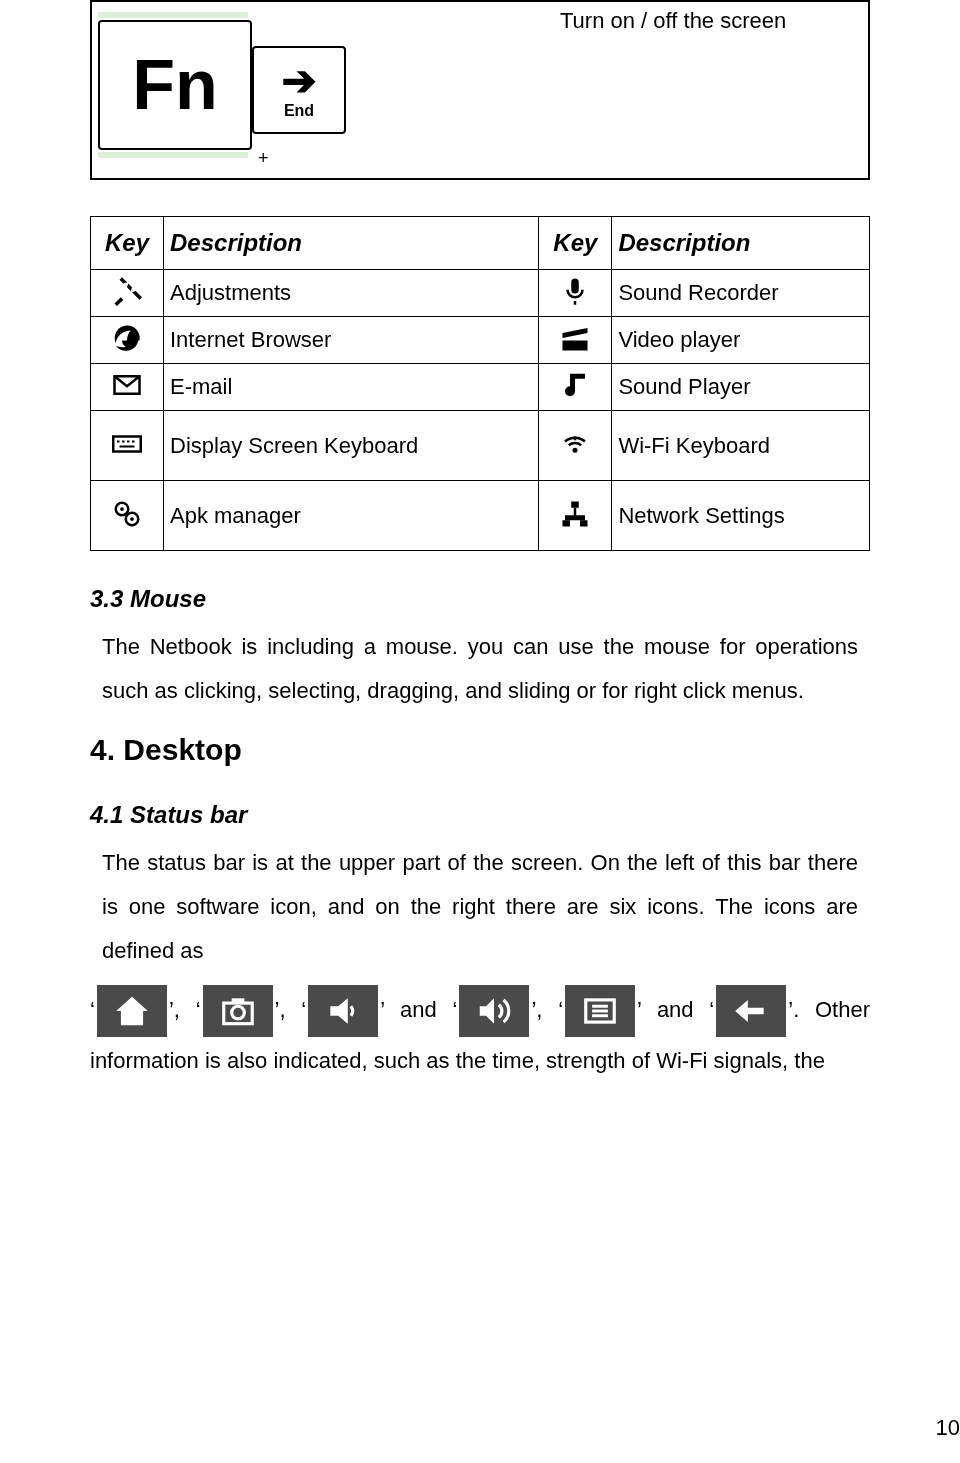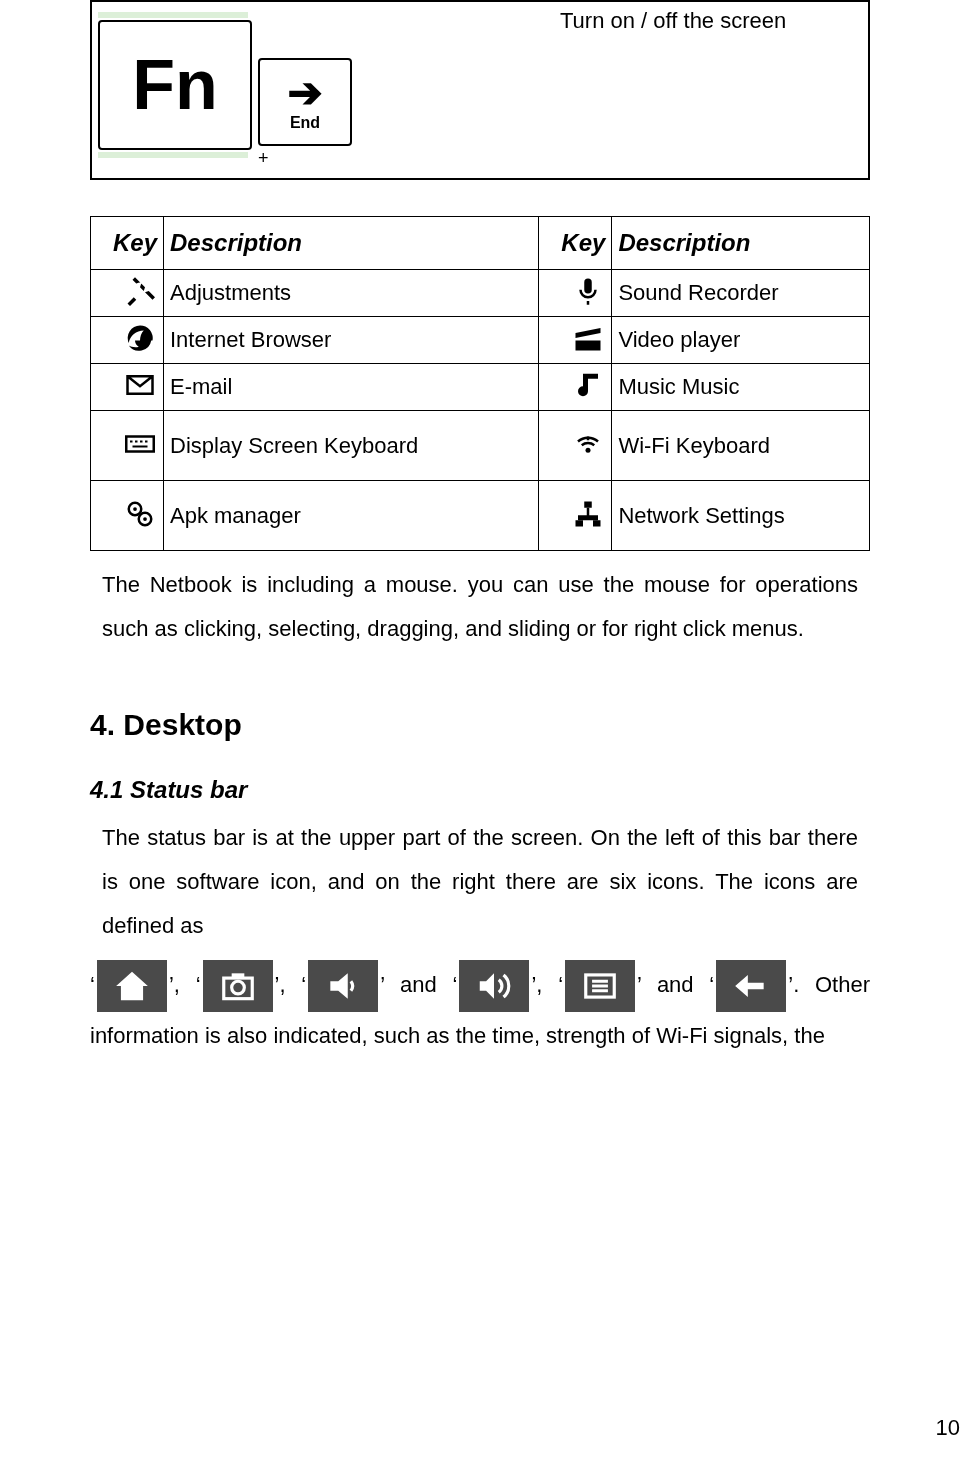--- a/index.html
+++ b/index.html
@@ -1,34 +1,34 @@
 <!DOCTYPE html>
 <html><head>
 <meta charset="utf-8">
 <style>
   html,body{margin:0;padding:0;background:#fff;font-family:Arial,Helvetica,sans-serif;color:#000}
   .page{width:960px;min-height:1463px;margin:0 auto;position:relative;padding:0 90px 0 90px;box-sizing:border-box}
   .topbox{border:2px solid #000;height:176px;display:flex;align-items:flex-start;position:relative;margin-top:0}
-  .topbox .keys{display:flex;align-items:center;padding:10px 0 0 6px;gap:6px}
+  .topbox .keys{display:flex;align-items:flex-start;padding:10px 0 0 6px;}
   .keycap{background:#fff;border:2px solid #000;border-radius:4px;display:flex;align-items:center;justify-content:center;font-weight:bold}
   .fnkey{width:150px;height:126px;font-size:70px}
   .arrowkey{width:90px;height:84px;flex-direction:column;font-size:16px}
   .arrowkey .arrow{font-size:42px;font-weight:bold;line-height:1}
   .underline{height:6px;background:#DCEFD8;width:150px;margin-top:2px}
   .plus{position:absolute;left:166px;top:146px;font-size:18px}
   .toptext{position:absolute;left:468px;top:6px;font-size:22px}
   .tbl{border-collapse:collapse;width:100%;margin-top:36px}
   .tbl td{border:1px solid #000;vertical-align:middle;padding:4px 6px;font-size:22px}
   .tbl .hdr td{font-style:italic;font-weight:bold;font-size:24px;height:44px}
-  .tbl .kcol{width:60px;text-align:right}
+  .tbl .kcol{width:60px;text-align:center}
   .tbl .dcol{}
   .ico{width:34px;height:34px;display:inline-flex;align-items:center;justify-content:center}
   .ico svg{width:30px;height:30px}
   h2.sec{font-size:24px;font-style:italic;font-weight:bold;margin:34px 0 10px 0}
-  h1.chap{font-size:30px;font-weight:bold;margin:57px 0 10px 0}
+  h1.chap{font-size:30px;font-weight:bold;margin:20px 0 10px 0}
   p.body{font-size:22px;line-height:2.0;margin:12px;text-align:justify}
   .iconline{margin-top:8px;font-size:22px;line-height:2.2;text-align:justify}
   .sicon{display:inline-flex;width:70px;height:52px;background:#4A4A4A;vertical-align:middle;align-items:center;justify-content:center;margin:0 2px}
   .sicon svg{width:38px;height:38px}
   .pgnum{position:absolute;bottom:22px;left:0;width:100%;text-align:right;font-size:22px}
 </style>
 </head>
 <body>
 
 <div class="page">
@@ -90,21 +90,21 @@
               <svg viewBox="0 0 24 24">
                 <path fill="none" stroke="#000" stroke-width="2" d="M2 5h20v14H2zM2 5l10 8 10-8"></path>
               </svg>
             </span></td>
       <td>E-mail</td>
       <td class="kcol"><span class="ico">
               <svg viewBox="0 0 24 24">
                 <path fill="#000" d="M8 3h12v4H12v10a4 4 0 11-4-4z"></path>
               </svg>
             </span></td>
-      <td>Music Music</td>
+      <td>Sound Player</td>
     </tr>
     <tr style="height:70px">
       <td class="kcol"><span class="ico">
               <svg viewBox="0 0 24 24">
                 <rect x="1" y="6" width="22" height="12" fill="none" stroke="#000" stroke-width="2"></rect>
                 <path stroke="#000" stroke-width="1.5" d="M4 10h2M8 10h2M12 10h2M16 10h2M6 14h12"></path>
               </svg>
             </span></td>
       <td>Display Screen Keyboard</td>
       <td class="kcol"><span class="ico">
@@ -132,20 +132,21 @@
                 <rect x="2" y="17" width="6" height="5" fill="#000"></rect>
                 <rect x="16" y="17" width="6" height="5" fill="#000"></rect>
                 <path stroke="#000" stroke-width="2" d="M12 7v5M5 17v-3h14v3M12 12v2"></path>
               </svg>
             </span></td>
       <td>Network Settings</td>
     </tr>
   </tbody>
     </table>
 
+  <h2 class="sec">3.3    Mouse</h2>
   <p class="body">The Netbook is including a mouse. you can use the mouse for operations such as clicking, selecting, dragging, and sliding or for right click menus.</p>
 
   <h1 class="chap">4.    Desktop</h1>
 
   <h2 class="sec">4.1    Status bar</h2>
   <p class="body">The status bar is at the upper part of the screen. On the left of this bar there is one software icon, and on the right there are six icons. The icons are defined as</p>
 
   <p class="iconline">
     <span>‘</span><span class="sicon">
         <svg viewBox="0 0 24 24">

